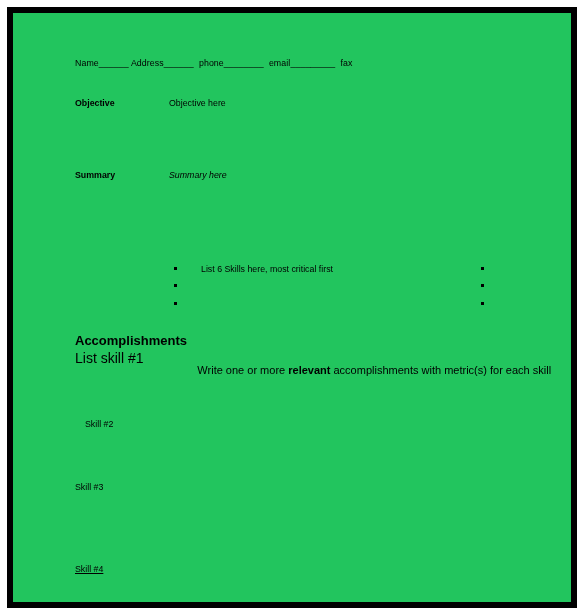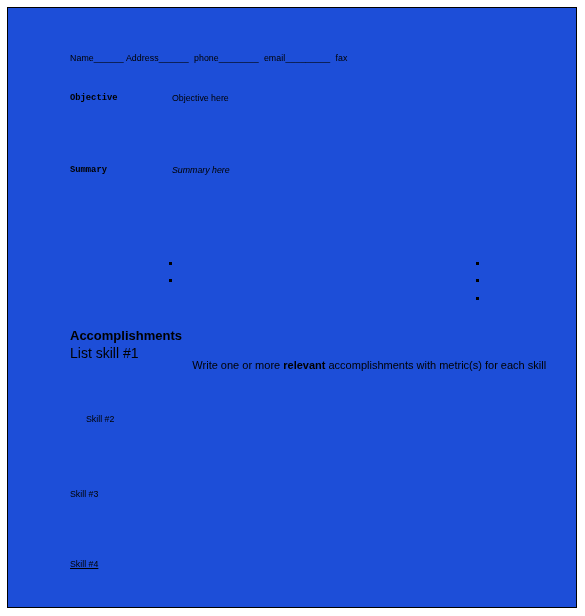--- a/index.html
+++ b/index.html
@@ -14,22 +14,22 @@
     -webkit-font-smoothing: antialiased;
   }
 
   
   .page {
     position: absolute;
     left: 7px;
     top: 7px;
     width: 570px;
     height: 601px;
-    background: #1d4ed8;
-    border: 1px solid #000000;
+    background: #22c55e;
+    border: 6px solid #000000;
     box-sizing: border-box;
     overflow: hidden;
   }
 
   .doc {
     position: relative;
     width: 100%;
     height: 100%;
     color: #000000;
     font-size: 8.6px;
@@ -50,24 +50,23 @@
     top: 45px;
     font-size: 8.8px;
     letter-spacing: 0.1px;
   }
 
   
   .label-col {
     left: 62px;
     font-weight: bold;
     font-size: 8.8px;
-    font-family: Liberation Mono, monospace;
   }
   .content-col {
-    left: 164px;
+    left: 156px;
     font-size: 8.8px;
     text-align: center;
   }
 
   .row-objective-label { top: 85px; }
   .row-objective-text  { top: 85px; }
   .row-summary-label   { top: 157px; text-align: center; }
   .row-summary-text    { top: 157px; font-style: italic; }
 
   
@@ -100,39 +99,43 @@
   
   .accomplishments-head {
     left: 62px;
     top: 320px;
     font-weight: bold;
     font-size: 13px;
   }
   .skill-1-label { left: 62px;  top: 337px; font-size: 14px; }
   .skill-1-text  { left: 166px; top: 337px; font-size: 11px; text-align: center; }
 
-  .skill-2 { left: 78px; top: 406px; font-size: 8.8px; }
-  .skill-3 { left: 62px; top: 481px; font-size: 8.8px; }
+  .skill-2 { left: 72px; top: 406px; font-size: 8.8px; }
+  .skill-3 { left: 62px; top: 469px; font-size: 8.8px; }
   .skill-4 { left: 62px; top: 551px; font-size: 8.8px; text-decoration: underline; }
 </style>
 </head>
 <body>
 
 <div class="page">
   <div class="doc">
 
     <div class="abs contact-line">Name______ Address______  phone________  email_________  fax</div>
 
     <div class="abs label-col row-objective-label">Objective</div>
     <div class="abs content-col row-objective-text">Objective here</div>
 
     <div class="abs label-col row-summary-label">Summary</div>
     <div class="abs content-col row-summary-text">Summary here</div>
 
     <ul class="bullet-list left">
+      <li class="bullet-item">
+        <span class="dot"></span>
+        <span>List 6 Skills here, most critical first</span>
+      </li>
       <li class="bullet-item">
         <span class="dot"></span>
         <span></span>
       </li>
       <li class="bullet-item">
         <span class="dot"></span>
         <span></span>
       </li>
     </ul>
 

